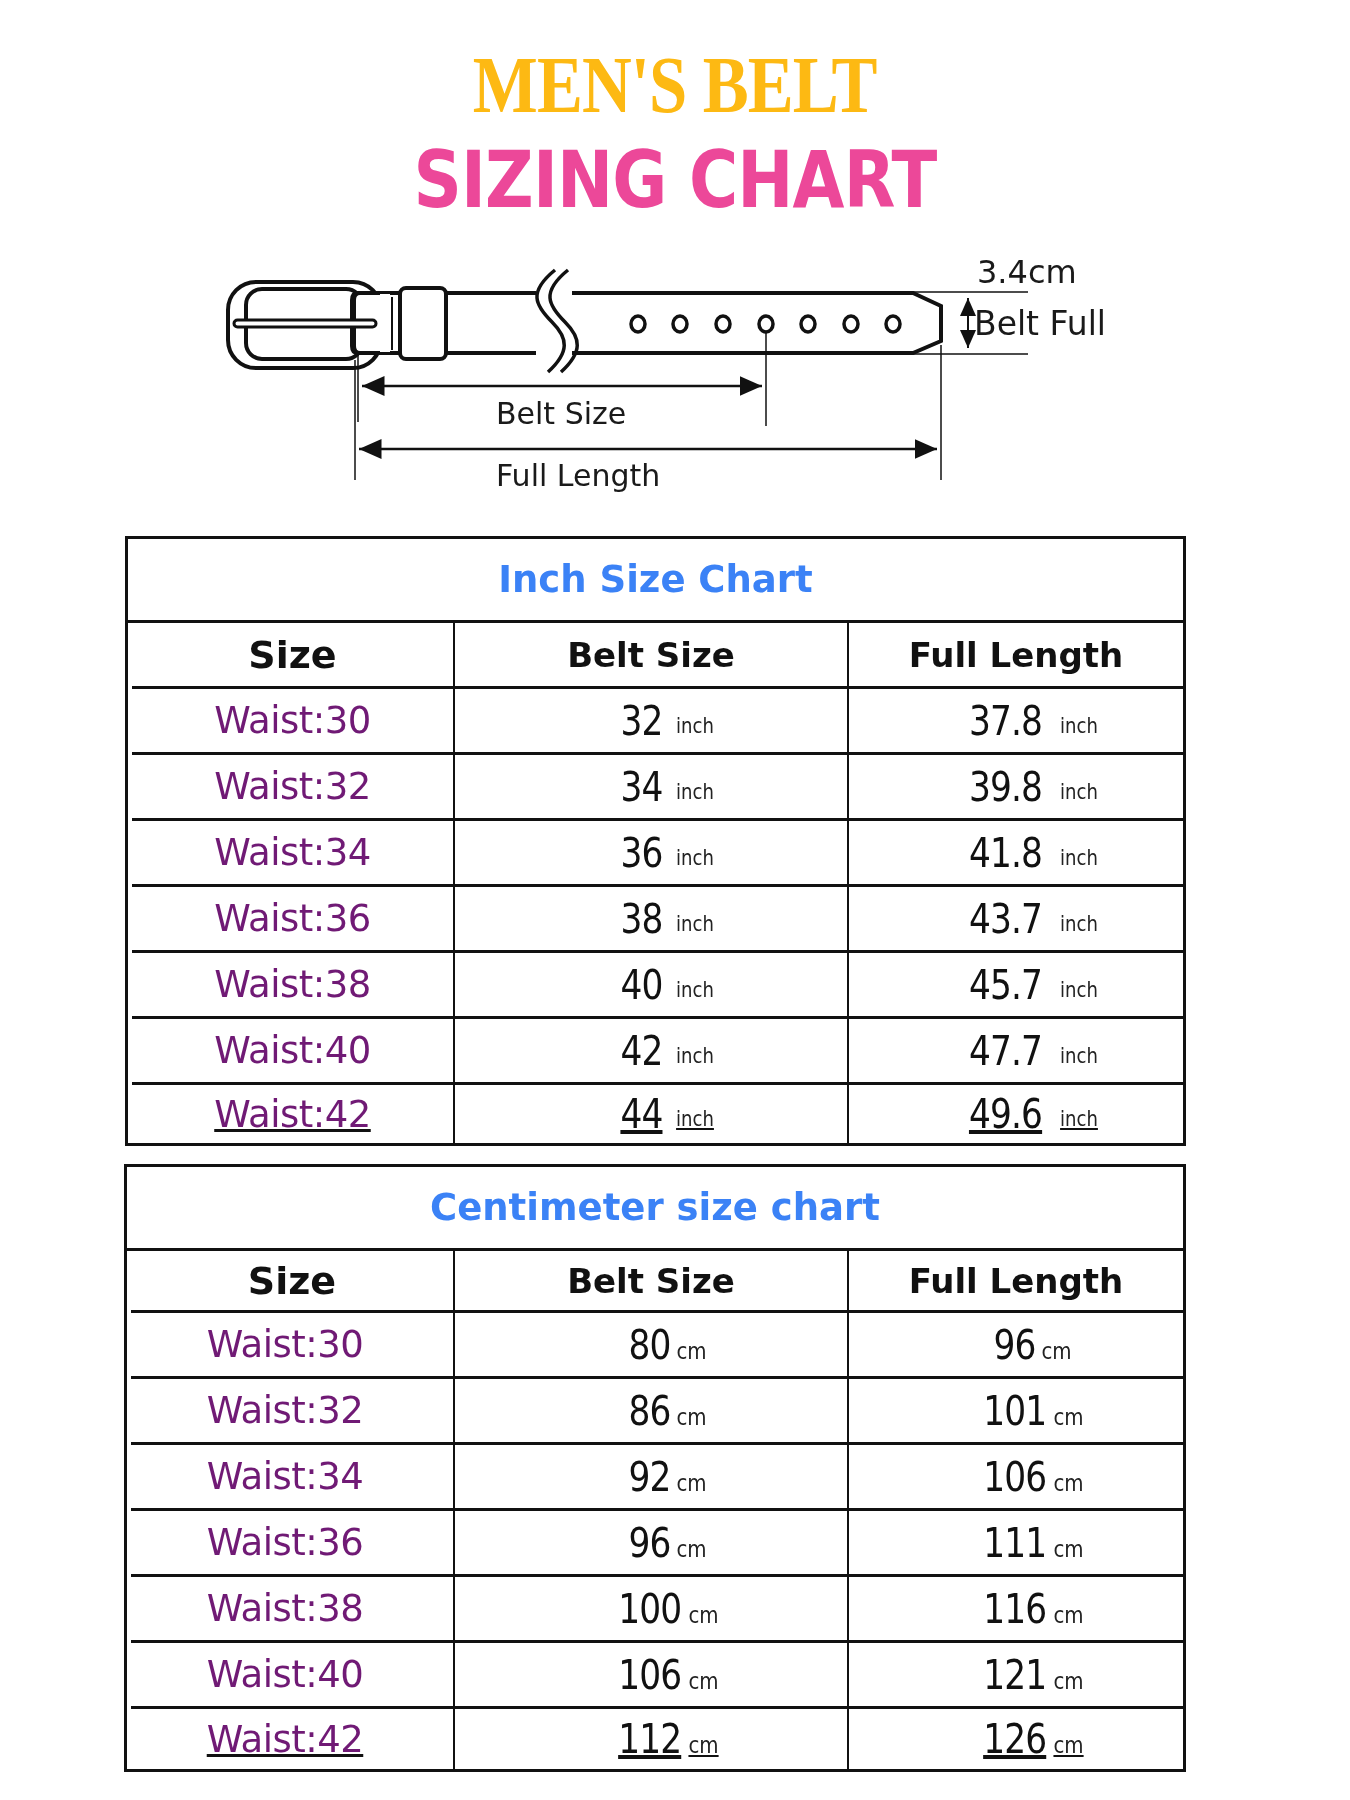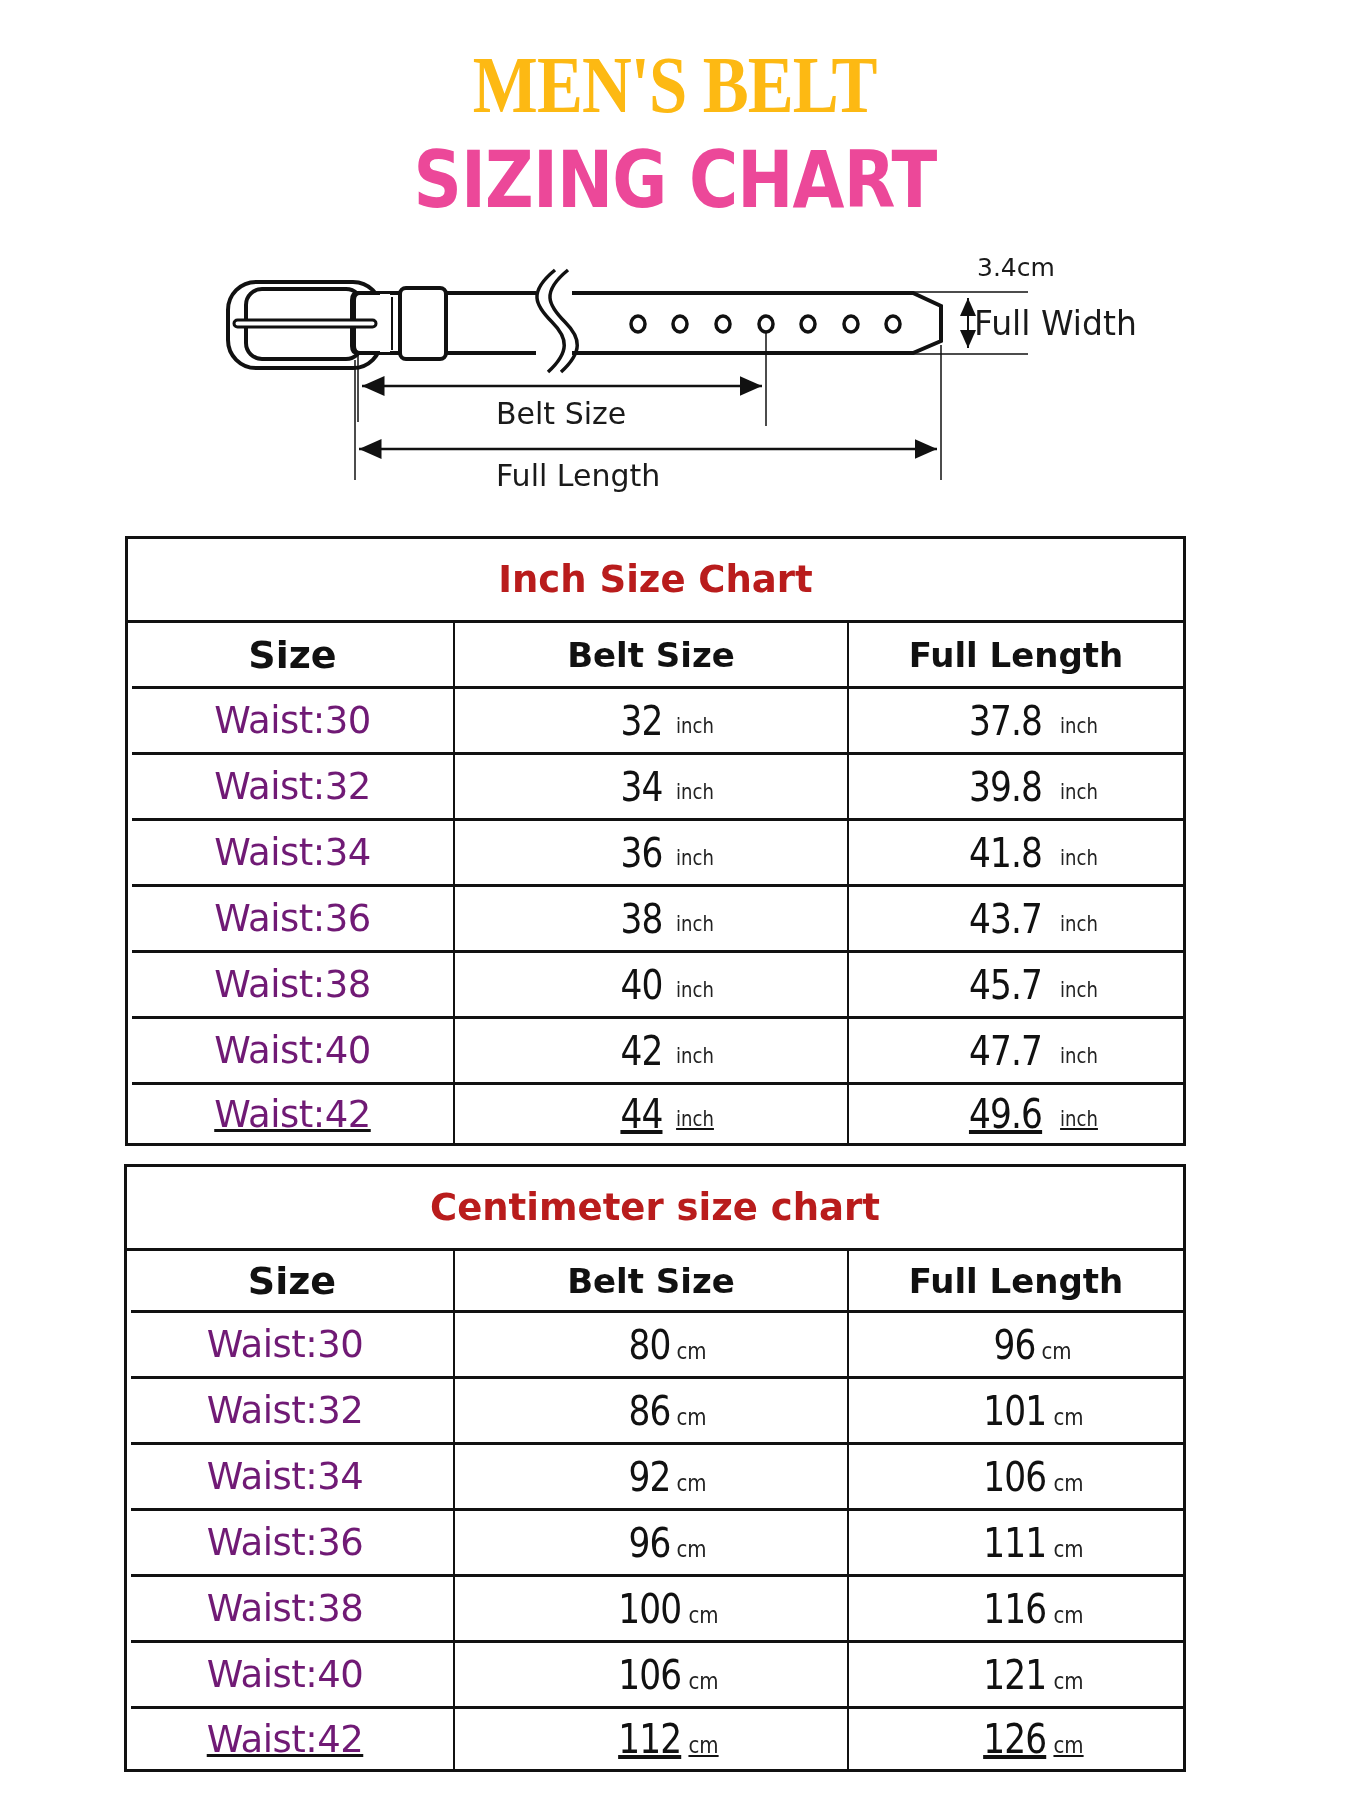--- a/index.html
+++ b/index.html
@@ -6,21 +6,21 @@
   body { width: 1350px; height: 1800px; position: relative; overflow: hidden; font-family: "DejaVu Sans", sans-serif; color: #111; }
   .title1 { position: absolute; left: 0; width: 1350px; top: 40px; text-align: center; font-family: Liberation Serif, serif; font-weight: bold; font-size: 80px; line-height: 90px; letter-spacing: -1px; }
   .title1 span { display: inline-block; transform: scaleX(0.86); transform-origin: center; }
   .title2 { position: absolute; left: 0; width: 1350px; top: 135px; text-align: center; font-family: "DejaVu Sans", sans-serif; font-weight: bold; font-size: 78px; line-height: 90px; letter-spacing: -1px; color: #ec4899; }
   .title2 span { display: inline-block; transform: scaleX(0.86); transform-origin: center; }
 
   .diagram { position: absolute; left: 0; top: 0; width: 1350px; height: 520px; }
   .diag-label { position: absolute; font-family: "DejaVu Sans", sans-serif; color: #1a1a1a; white-space: nowrap; }
 
   .chart { position: absolute; border: 3px solid #111; box-sizing: border-box; }
-  .chart .caption { position: absolute; left: 0; right: 0; top: 0; display: flex; align-items: center; justify-content: center; font-weight: bold; font-size: 37px; color: #b91c1c; border-bottom: 3px solid #111; box-sizing: border-box; }
+  .chart .caption { position: absolute; left: 0; right: 0; top: 0; display: flex; align-items: center; justify-content: center; font-weight: bold; font-size: 37px; color: #3b82f6; border-bottom: 3px solid #111; box-sizing: border-box; }
   .chart .row { position: absolute; left: 4px; right: 0; display: flex; border-bottom: 3px solid #111; box-sizing: border-box; }
   .chart .row.last { border-bottom: none; text-decoration: underline; }
   .chart .cell { display: flex; align-items: center; justify-content: center; box-sizing: border-box; }
   .chart .c1 { width: 323px; border-right: 2px solid #111; }
   .chart .c2 { width: 394px; border-right: 2px solid #111; }
   .chart .c3 { flex: 1; }
   .hdr { font-weight: bold; font-size: 34px; color: #111; }
   .hdr.size { font-size: 38px; }
   .waist { font-size: 37px; font-weight: normal; color: #701a75; letter-spacing: -0.5px; }
   .num { font-size: 40px; font-weight: normal; color: #111; transform: scaleX(0.86); display: inline-block; letter-spacing: -1px; }
@@ -86,22 +86,22 @@
 
     <line x1="358" y1="355" x2="358" y2="422" stroke="#111" stroke-width="1.5"></line>
     <line x1="355" y1="360" x2="355" y2="480" stroke="#111" stroke-width="1.5"></line>
     <line x1="766" y1="332" x2="766" y2="426" stroke="#111" stroke-width="1.5"></line>
     <line x1="941" y1="345" x2="941" y2="480" stroke="#111" stroke-width="1.5"></line>
 
     <line x1="362" y1="386" x2="762" y2="386" stroke="#111" stroke-width="2.5" marker-start="url(#arrL)" marker-end="url(#arrR)"></line>
 
     <line x1="359" y1="449" x2="937" y2="449" stroke="#111" stroke-width="2.5" marker-start="url(#arrL)" marker-end="url(#arrR)"></line>
   </svg>
-  <div class="diag-label" style="left:977px;top:253px;font-size:25px;">3.4cm</div>
-  <div class="diag-label" style="left:974px;top:304px;font-size:33px;">Full Width</div>
+  <div class="diag-label" style="left:977px;top:253px;font-size:32px;">3.4cm</div>
+  <div class="diag-label" style="left:974px;top:304px;font-size:33px;">Belt Full</div>
   <div class="diag-label" style="left:496px;top:396px;font-size:30px;">Belt Size</div>
   <div class="diag-label" style="left:496px;top:458px;font-size:30px;">Full Length</div>
 </div>
 
 <div class="chart" style="left:125px;top:536px;width:1061px;height:610px;">
   <div class="caption" style="height:84px;">Inch Size Chart</div>
   <div class="row" style="top:84px;height:66px;">
     <div class="cell c1 hdr size">Size</div>
     <div class="cell c2 hdr">Belt Size</div>
     <div class="cell c3 hdr">Full Length</div>

